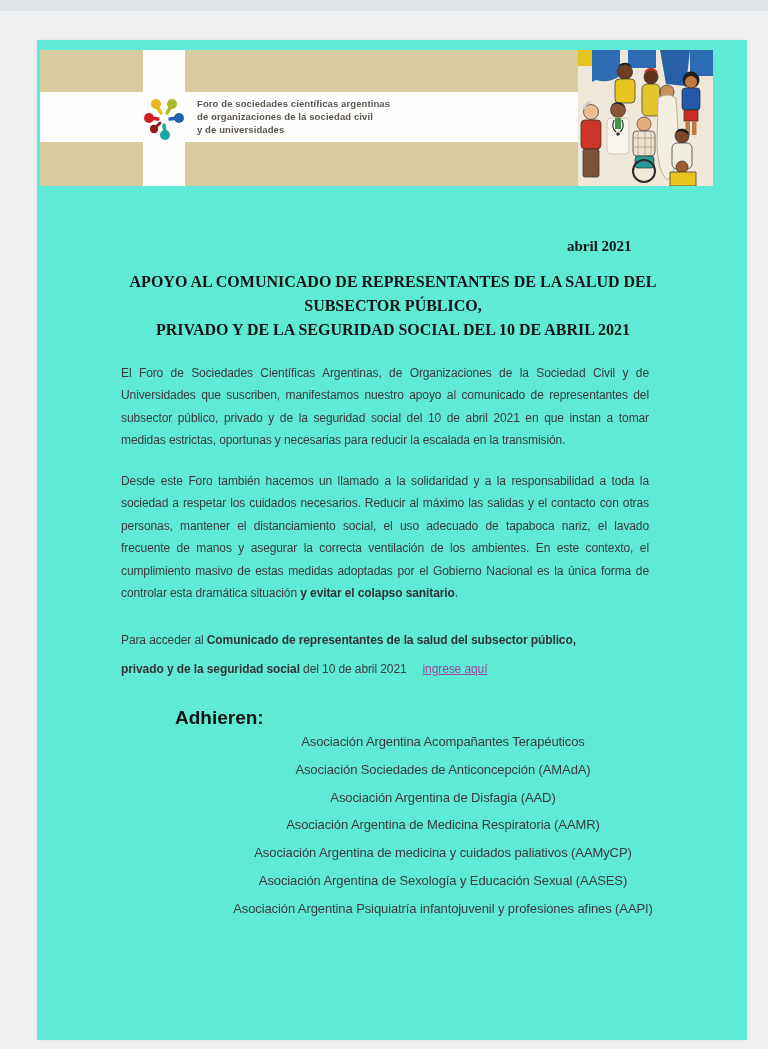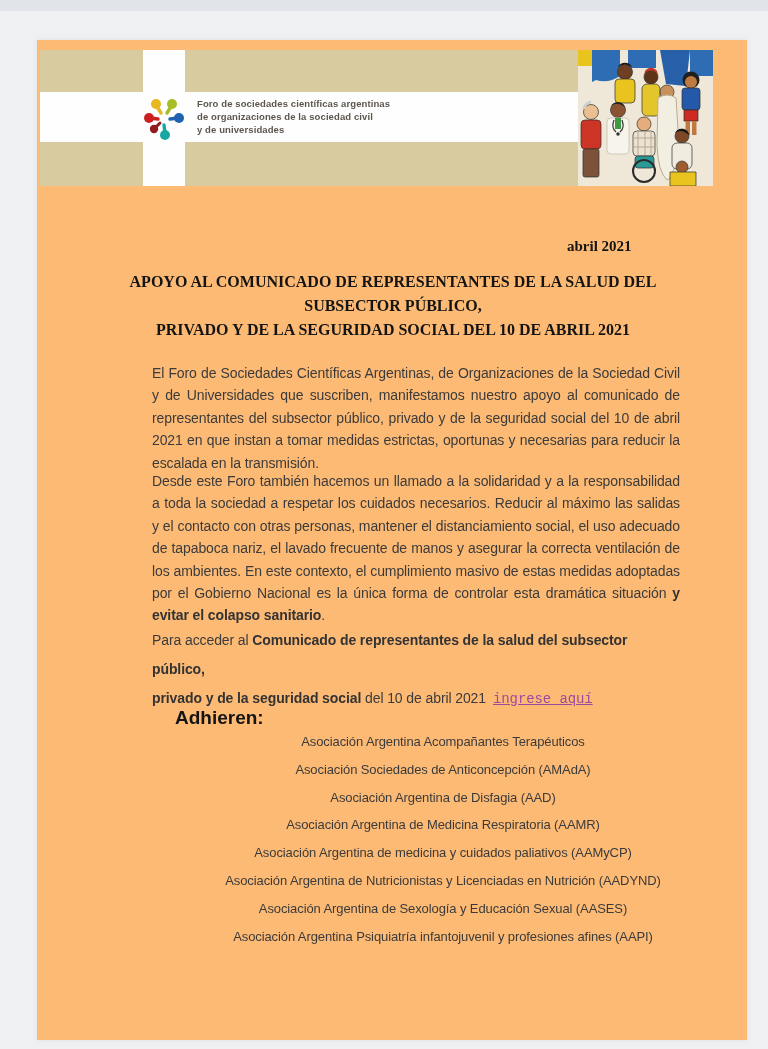--- a/index.html
+++ b/index.html
@@ -9,21 +9,21 @@
     font-family: "Liberation Sans", "DejaVu Sans", sans-serif;
     position: relative;
     overflow: hidden;
   }
   .top-strip {
     position: absolute; top: 0; left: 0; width: 768px; height: 11px;
     background: #e1e4e8;
   }
   .page {
     position: absolute; left: 37px; top: 40px; width: 710px; height: 1000px;
-    background: #fdba74;
+    background: #5eead4;
     box-shadow: 0 0 4px rgba(0,0,0,0.07);
   }
 
   
   .banner {
     position: absolute; left: 3px; top: 10px; width: 673px; height: 136px;
     background: #d9cba0;
   }
   .stripe-v {
     position: absolute; left: 103px; top: 0; width: 42px; height: 136px;
@@ -51,32 +51,31 @@
     font-family: "Liberation Serif", "DejaVu Serif", serif;
     font-weight: bold; font-size: 15px; color: #141414; margin-top: 12px;
   }
   .title {
     position: absolute; left: 66px; top: 230px; width: 580px;
     text-align: center;
     font-family: "Liberation Serif", "DejaVu Serif", serif;
     font-weight: bold; font-size: 16px; line-height: 24px; color: #141414;
   }
   .para {
-    position: absolute; left: 115px; width: 528px;
-    font-size: 14px; letter-spacing: -0.1px; line-height: 22.4px;
+    position: absolute; left: 84px; width: 528px;
+    font-size: 12px; letter-spacing: -0.1px; line-height: 22.4px;
     color: #3b3b3b; text-align: justify;
   }
   .p1 { top: 322px; }
   .p2 { top: 430px; }
   .p3 { top: 586px; text-align: left; line-height: 29px; }
   .para b { color: #333; }
   .link {
-    color: #9d4ba0; text-decoration: underline; margin-left: 7px;
+    color: #9d4ba0; text-decoration: underline; margin-left: 16px;
     cursor: pointer;
-    font-family: Liberation Mono, monospace;
   }
   .adhieren {
     position: absolute; left: 138px; top: 667px;
     font-family: Liberation Sans, sans-serif;
     font-weight: bold; font-size: 19px; color: #141414;
   }
   .org-list {
     position: absolute; left: 126px; top: 688px; width: 560px;
     list-style: none;
   }
@@ -192,18 +191,17 @@
   <p class="para p3"><span>Para acceder al </span><b>Comunicado de representantes de la salud del subsector público,</b><br><b>privado y de la seguridad social</b><span> del 10 de abril 2021</span><a class="link">ingrese aquí</a></p>
 
   <div class="adhieren">Adhieren:</div>
 
   <ul class="org-list">
     <li>Asociación Argentina Acompañantes Terapéuticos</li>
     <li>Asociación Sociedades de Anticoncepción (AMAdA)</li>
     <li>Asociación Argentina de Disfagia (AAD)</li>
     <li>Asociación Argentina de Medicina Respiratoria (AAMR)</li>
     <li>Asociación Argentina de medicina y cuidados paliativos (AAMyCP)</li>
-    <li>Asociación Argentina de Nutricionistas y Licenciadas en Nutrición (AADYND)</li>
     <li>Asociación Argentina de Sexología y Educación Sexual (AASES)</li>
     <li>Asociación Argentina Psiquiatría infantojuvenil y profesiones afines (AAPI)</li>
   </ul>
 
 </div>
 
 </body></html>

